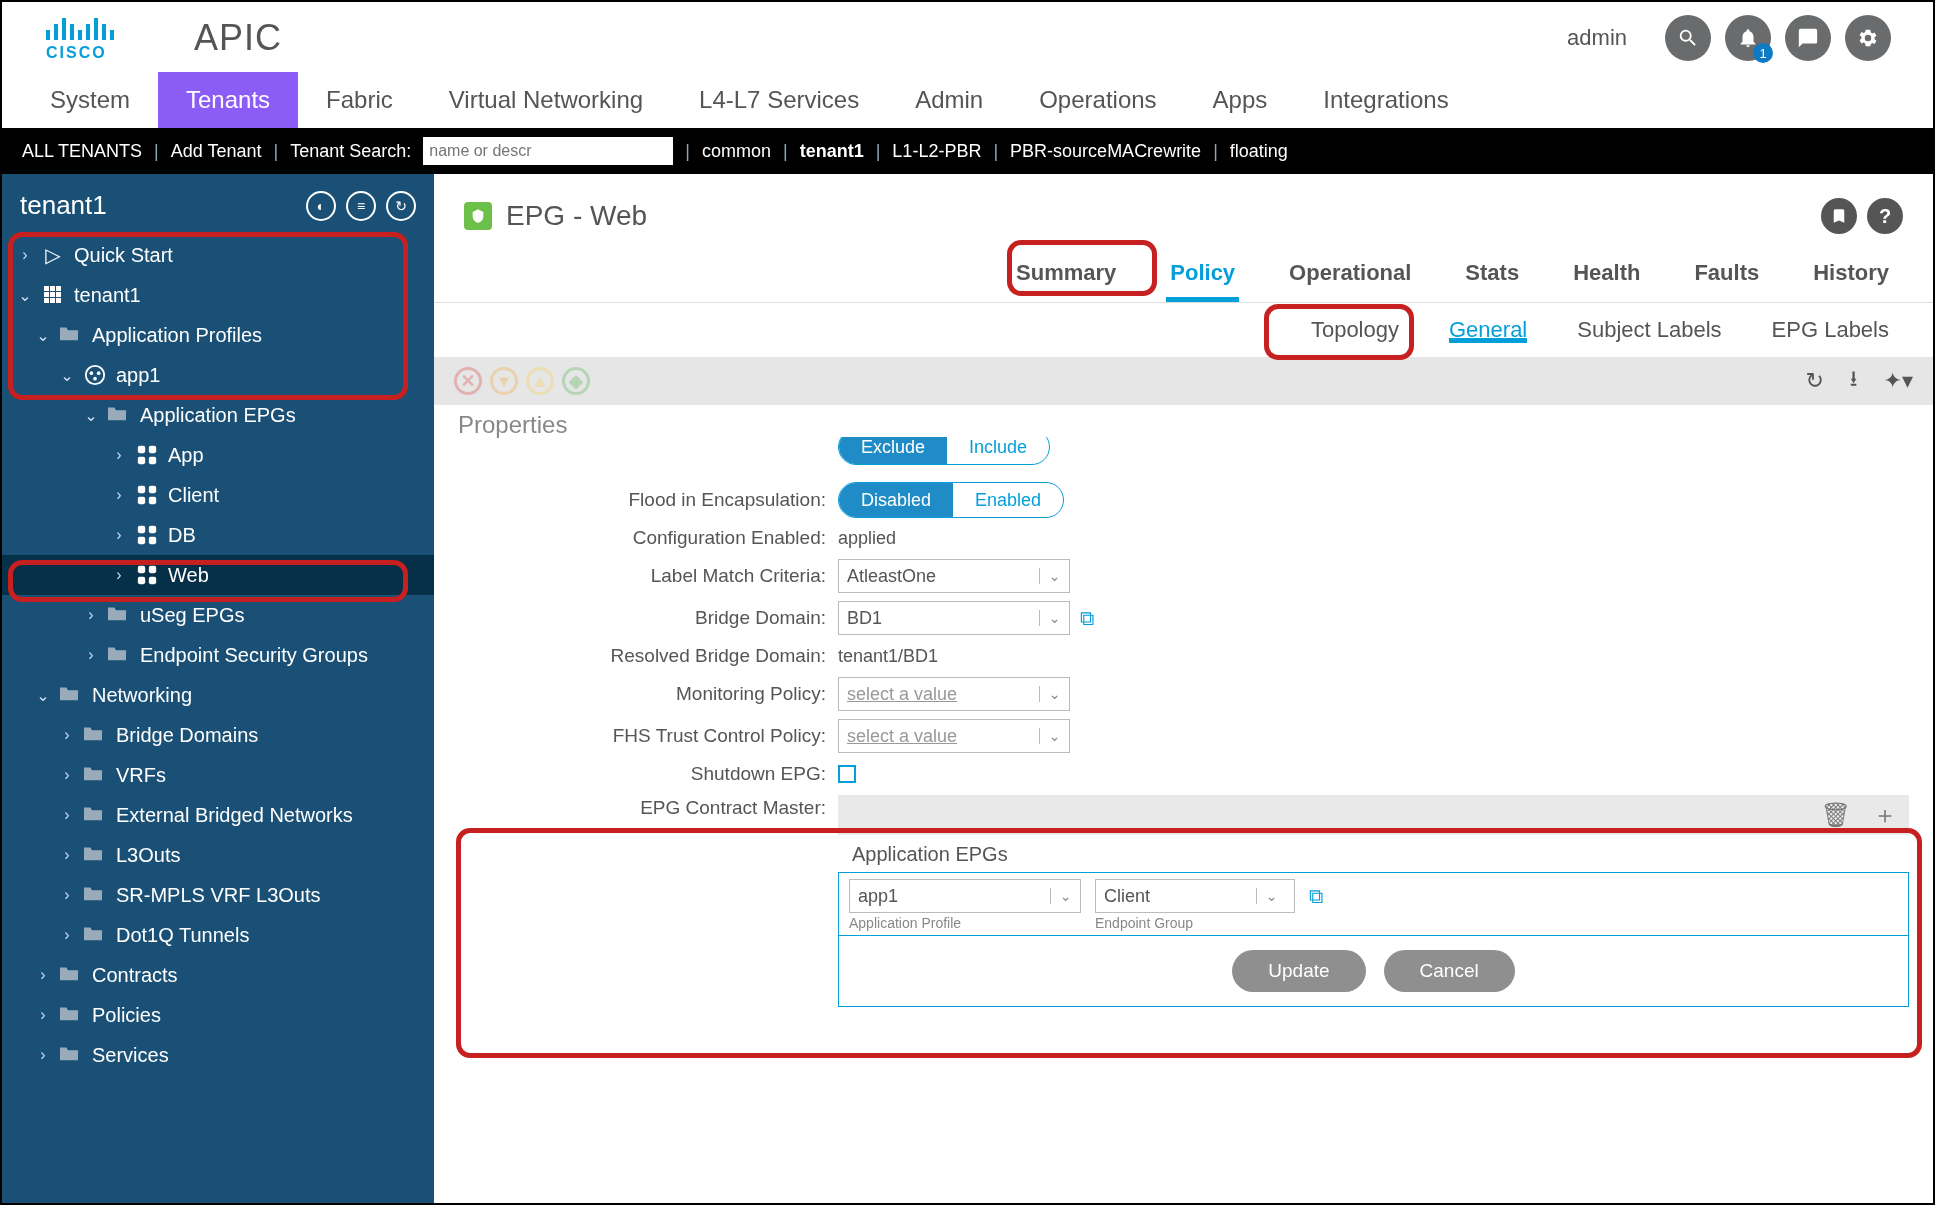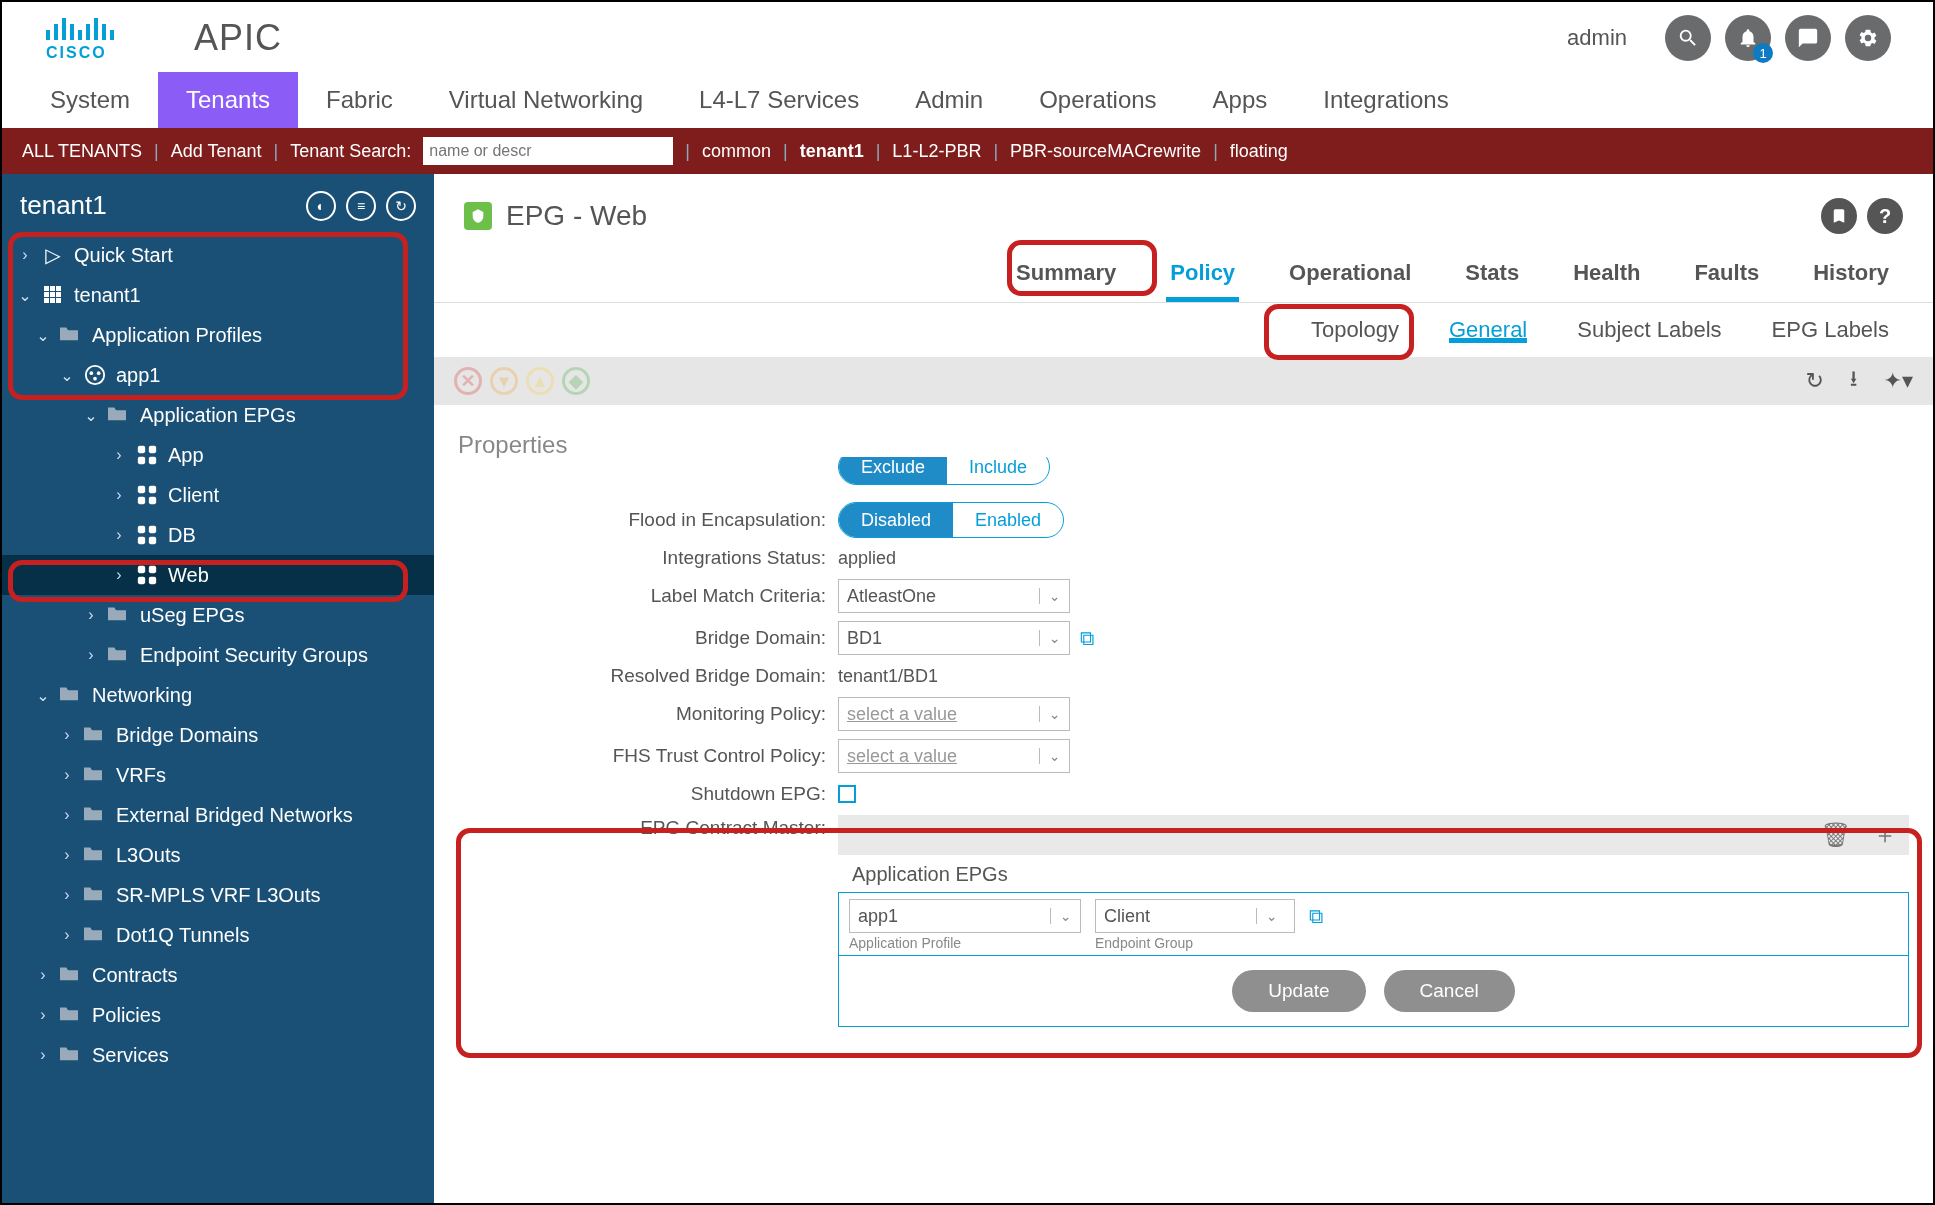--- a/index.html
+++ b/index.html
@@ -16,21 +16,21 @@
   .hdr-icon-btn { width: 46px; height: 46px; border-radius: 50%; background: #6a6b6c; color: #fff; display: inline-flex; align-items: center; justify-content: center; margin-left: 14px; cursor: pointer; position: relative;}
   .hdr-icon-btn svg { fill: #fff; }
   .badge { position: absolute; bottom: -2px; right: -2px; background: #0d7ac3; color: #fff; width: 20px; height: 20px; border-radius: 50%; font-size: 13px; display: flex; align-items: center; justify-content: center;}
 
   
   .primary-nav { display: flex; align-items: flex-end; height: 54px; padding: 0 20px; border-bottom: 0; }
   .primary-nav .nav-item { padding: 14px 28px; font-size: 24px; color: #555; cursor: pointer; }
   .primary-nav .nav-item.active { background: #8b5cf6; color: #fff; }
 
   
-  .subbar { background: #7f1d1d; color: #fff; height: 46px; display: flex; align-items: center; font-size: 18px; padding: 0 20px; gap: 12px; }
+  .subbar { background: #000000; color: #fff; height: 46px; display: flex; align-items: center; font-size: 18px; padding: 0 20px; gap: 12px; }
   .subbar .sep { color: #8ab; }
   .subbar .sb-item { cursor: pointer; white-space: nowrap;}
   .subbar .sb-item.bold { font-weight: 700; }
   .subbar input { height: 28px; width: 250px; padding: 2px 6px; font-size: 16px; background:#fff; color:#777; border:none;}
 
   
   .body { flex: 1; display: flex; overflow: hidden; }
   .sidebar { width: 432px; background: #1a5075; color: #fff; display: flex; flex-direction: column; padding-top: 10px; font-size: 20px; position: relative;}
   .sb-title-row { display: flex; align-items: center; padding: 6px 18px 14px 18px; }
   .sb-title { font-size: 26px; flex:1;}
@@ -66,21 +66,21 @@
   .subtabrow .tab.active { color:#049fd9; }
   .subtabrow .tab.active::after{ content:""; position:absolute; left:0; right:0; bottom:0; height:5px; background:#049fd9;}
 
   .toolbar { background:#e6e6e6; height:48px; display:flex; align-items:center; padding:0 20px;}
   .fault-dots{ display:flex; gap:8px; opacity:0.35;}
   .dot{ width:28px;height:28px;border-radius:50%; border:3px solid; display:flex; align-items:center; justify-content:center; font-weight:700;}
   .dot.r{border-color:#d9534f;color:#d9534f;} .dot.o{border-color:#f0ad4e;color:#f0ad4e;} .dot.y{border-color:#f7d154;color:#f7d154;} .dot.g{border-color:#5cb85c;color:#5cb85c;}
   .toolbar-spacer{flex:1;}
   .tb-ico{ color:#555; margin-left:26px; cursor:pointer; font-size:22px;}
 
-  .props-area{ padding: 6px 24px 20px 24px; margin-top: 20px; }
+  .props-area{ padding: 6px 24px 20px 24px; }
   .props-title{ font-size:24px; color:#888; margin-bottom:4px;}
   .prop-row{ display:flex; align-items:center; min-height:42px; }
   .prop-label{ width:380px; text-align:right; padding-right:12px; color:#555; font-size:19px;}
   .prop-val{ flex:1; display:flex; align-items:center; gap:10px; color:#555;}
 
   .toggle{ display:inline-flex; border:1px solid #049fd9; border-radius:22px; overflow:hidden; height:36px;}
   .toggle .opt{ padding:5px 22px; font-size:18px; color:#049fd9; display:flex; align-items:center;}
   .toggle .opt.sel{ background:#1f8bc7; color:#fff;}
 
   .combo{ display:inline-flex; align-items:center; border:1px solid #bbb; height:34px; background:#fff;}
@@ -464,21 +464,21 @@
           <div class="prop-label">Flood in Encapsulation:</div>
           <div class="prop-val">
             <div class="toggle">
               <div class="opt sel">Disabled</div>
               <div class="opt">Enabled</div>
             </div>
           </div>
         </div>
 
         <div class="prop-row" style="min-height:34px;">
-          <div class="prop-label">Integrations Status:</div>
+          <div class="prop-label">Configuration Enabled:</div>
           <div class="prop-val">
               <span>applied</span>
             </div>
         </div>
 
 
         <div class="prop-row">
           <div class="prop-label">Label Match Criteria:</div>
           <div class="prop-val">
             <div class="combo">

